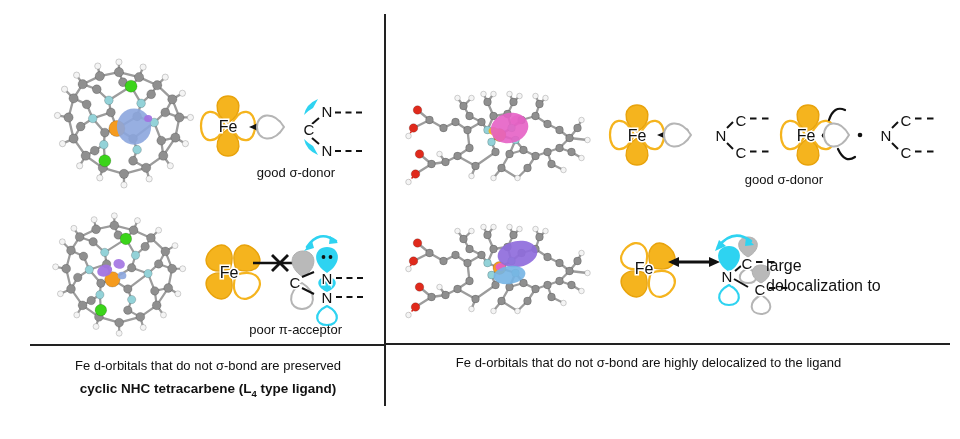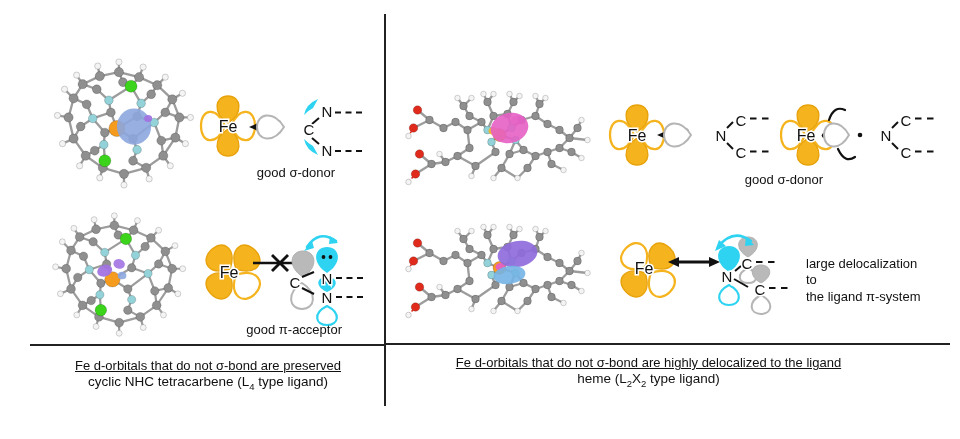--- a/index.html
+++ b/index.html
@@ -6,24 +6,24 @@
   .canvas{position:relative;width:960px;height:439px;background:#fff;overflow:hidden;
           font-family:"Liberation Sans",sans-serif;color:#111;}
   .abs{position:absolute;}
   .vline{width:2px;background:#222;}
   .hline{height:2px;background:#222;}
   svg text{paint-order:stroke;stroke:#fff;stroke-width:3px;fill:#111;
            font-family:"Liberation Sans",sans-serif;}
   .t16{font-size:16px;}
   .t15{font-size:15px;}
   .diag-cap{font-size:13px;text-align:right;white-space:nowrap;}
-  .note{font-size:13px;line-height:1.25;margin-left:40px;}
+  .note{font-size:16px;line-height:1.25;}
   .panel-cap{text-align:center;}
-  .panel-cap .l1{font-size:13px;text-decoration:underline;}
-  .panel-cap .l2{font-size:13.5px;font-weight:normal;margin-top:1px;}
+  .panel-cap .l1{font-size:13px;}
+  .panel-cap .l2{font-size:13.5px;font-weight:bold;margin-top:8px;}
   .panel-cap sub{font-size:9.5px;}
 </style>
 </head>
 <body>
 
 <div class="canvas">
 
   <div class="abs vline" style="left:384px;top:14px;height:392px;"></div>
   <div class="abs hline" style="left:30px;top:344px;width:356px;"></div>
   <div class="abs hline" style="left:386px;top:343px;width:564px;"></div>
@@ -592,21 +592,21 @@
         <line x1="336" y1="297" x2="364" y2="297" stroke="#111111" stroke-width="1.9" stroke-dasharray="6,4.5"></line>
         <path d="M307,247 Q319,229 336,241" fill="none" stroke="#2ED3F1" stroke-width="2.6" stroke-linecap="round"></path>
         <polygon points="304,251 312,241 314,248" fill="#2ED3F1"></polygon>
         <polygon points="338,243 330,236 329,244" fill="#2ED3F1"></polygon>
       </g>
     <text class="t16" x="229" y="278" text-anchor="middle">Fe</text>
     <text class="t15" x="295" y="288" text-anchor="middle">C</text>
     <text class="t15" x="327" y="284" text-anchor="middle">N</text>
     <text class="t15" x="327" y="303" text-anchor="middle">N</text>
   </svg>
-  <div class="abs diag-cap" style="left:212px;top:322px;width:130px;">good π-acceptor</div>
+  <div class="abs diag-cap" style="left:212px;top:322px;width:130px;">poor π-acceptor</div>
 
   <svg class="abs" id="dC" style="left:600px;top:98px;" width="182" height="72" viewBox="600 98 182 72">
     <g id="gC">
         <path d="M0,0 C-20.8,-9.1 -16.9,-24 0,-24 C16.9,-24 20.8,-9.1 0,0 Z" transform="translate(634,135) rotate(-90)" fill="#fff" stroke="#F5B41E" stroke-width="2.2" stroke-linejoin="round"></path>
         <path d="M0,0 C-20.8,-9.1 -16.9,-24 0,-24 C16.9,-24 20.8,-9.1 0,0 Z" transform="translate(640,135) rotate(90)" fill="#fff" stroke="#F5B41E" stroke-width="2.2" stroke-linejoin="round"></path>
         <path d="M0,0 C-16.0,-10.3 -13.0,-27 0,-27 C13.0,-27 16.0,-10.3 0,0 Z" transform="translate(637,132) rotate(0)" fill="#F5B41E" stroke="#E8A30C" stroke-width="1.4" stroke-linejoin="round"></path>
         <path d="M0,0 C-16.0,-10.3 -13.0,-27 0,-27 C13.0,-27 16.0,-10.3 0,0 Z" transform="translate(637,138) rotate(180)" fill="#F5B41E" stroke="#E8A30C" stroke-width="1.4" stroke-linejoin="round"></path>
         <line x1="665" y1="135" x2="681" y2="135" stroke="#111111" stroke-width="2.4"></line>
         <polygon points="657,135 668,130.2 668,139.8" fill="#111111"></polygon>
         <circle cx="686.5" cy="130.5" r="2" fill="#111111"></circle>
@@ -669,25 +669,23 @@
         <polygon points="715,251 719,240 726,246" fill="#2ED3F1"></polygon>
         <polygon points="754,245 746,237 745,246" fill="#2ED3F1"></polygon>
       </g>
     <text class="t16" x="644" y="274" text-anchor="middle">Fe</text>
     <text class="t15" x="727" y="282" text-anchor="middle">N</text>
     <text class="t15" x="747" y="269" text-anchor="middle">C</text>
     <text class="t15" x="760" y="295" text-anchor="middle">C</text>
   </svg>
   <div class="abs note" style="left:766px;top:256px;width:125px;">
     <div>large delocalization to</div>
-    <div>the ligand π-system</div>
   </div>
 
   <div class="abs panel-cap" style="left:30px;top:358px;width:356px;">
     <div class="l1">Fe d-orbitals that do not  σ-bond are preserved</div>
     <div class="l2"><span>cyclic NHC tetracarbene (L</span><sub>4</sub><span> type ligand)</span></div>
   </div>
   <div class="abs panel-cap" style="left:367px;top:355px;width:563px;">
     <div class="l1">Fe d-orbitals that do not σ-bond are highly delocalized to the ligand</div>
-    <div class="l2"><span>heme (L</span><sub>2</sub><span>X</span><sub>2</sub><span> type ligand)</span></div>
   </div>
 
 </div>
 
 </body></html>

